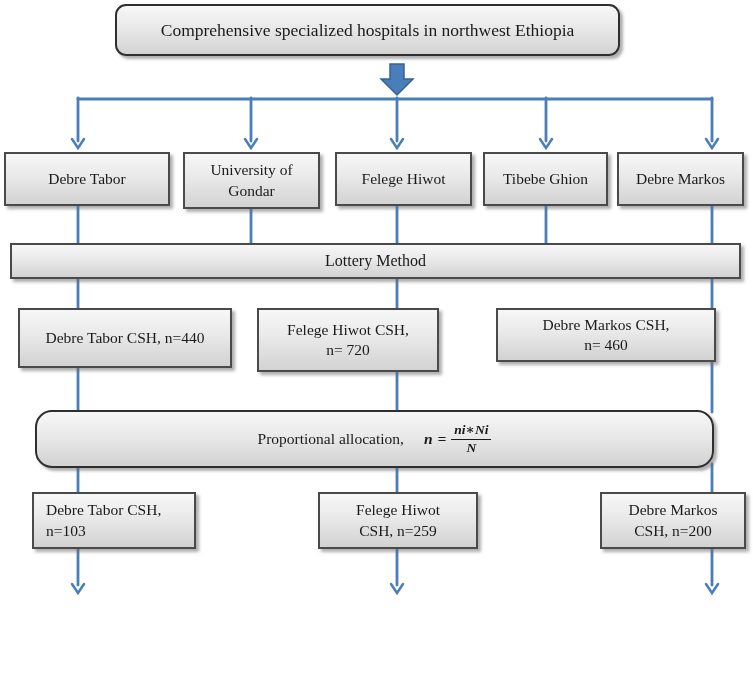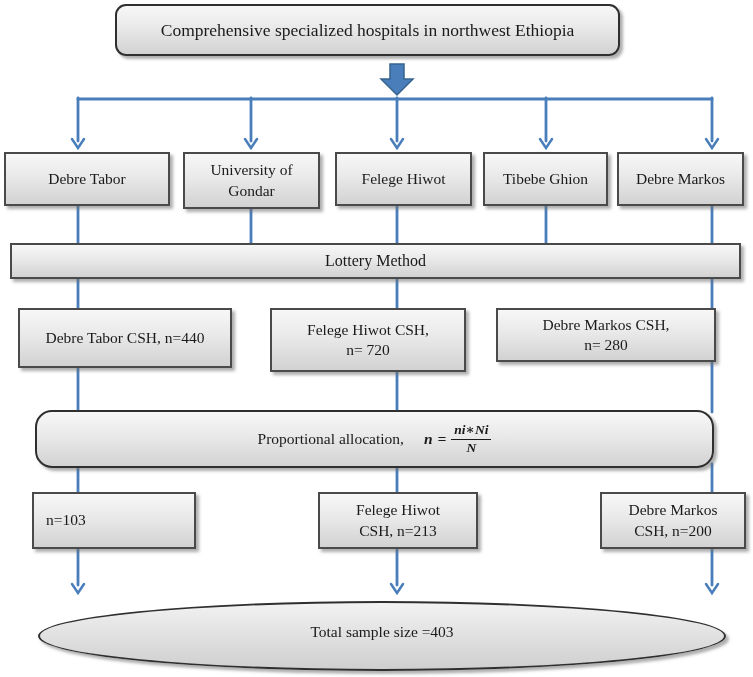--- a/index.html
+++ b/index.html
@@ -98,50 +98,48 @@
   </div>
 
   <div class="box widebox" style="left:10px;top:243px;width:731px;height:36px;">
     <span class="line">Lottery Method</span>
   </div>
 
   <div class="box" style="left:18px;top:308px;width:214px;height:60px;">
     <span class="line">Debre Tabor CSH, n=440</span>
     <span class="line"></span>
   </div>
-  <div class="box" style="left:270px;top:308px;width:196px;height:64px;">
+  <div class="box" style="left:257px;top:308px;width:182px;height:64px;">
     <span class="line">Felege Hiwot CSH,</span>
     <span class="line">n= 720</span>
   </div>
   <div class="box" style="left:496px;top:308px;width:220px;height:54px;">
     <span class="line">Debre Markos CSH,</span>
-    <span class="line">n= 280</span>
+    <span class="line">n= 460</span>
   </div>
 
   <div class="box allocbox" style="left:35px;top:410px;width:679px;height:58px;">
     <span>Proportional allocation,</span>
     <span class="formula">
       <span>n</span>
       <span>=</span>
       <span class="frac">
         <span class="num">ni∗Ni</span>
         <span class="den">N</span>
       </span>
     </span>
   </div>
 
   <div class="box leftalign" style="left:32px;top:492px;width:164px;height:57px;">
+    <span class="line">Debre Tabor CSH,</span>
     <span class="line">n=103</span>
   </div>
   <div class="box" style="left:318px;top:492px;width:160px;height:57px;">
     <span class="line">Felege Hiwot</span>
-    <span class="line">CSH, n=213</span>
+    <span class="line">CSH, n=259</span>
   </div>
   <div class="box" style="left:600px;top:492px;width:146px;height:57px;">
     <span class="line">Debre Markos</span>
     <span class="line">CSH, n=200</span>
   </div>
 
-  <div class="box ellipse" style="left:38px;top:601px;width:688px;height:70px;">
-    <span class="line" style="margin-bottom:8px;">Total sample size =403</span>
-  </div>
 
 </div>
 
 </body></html>

